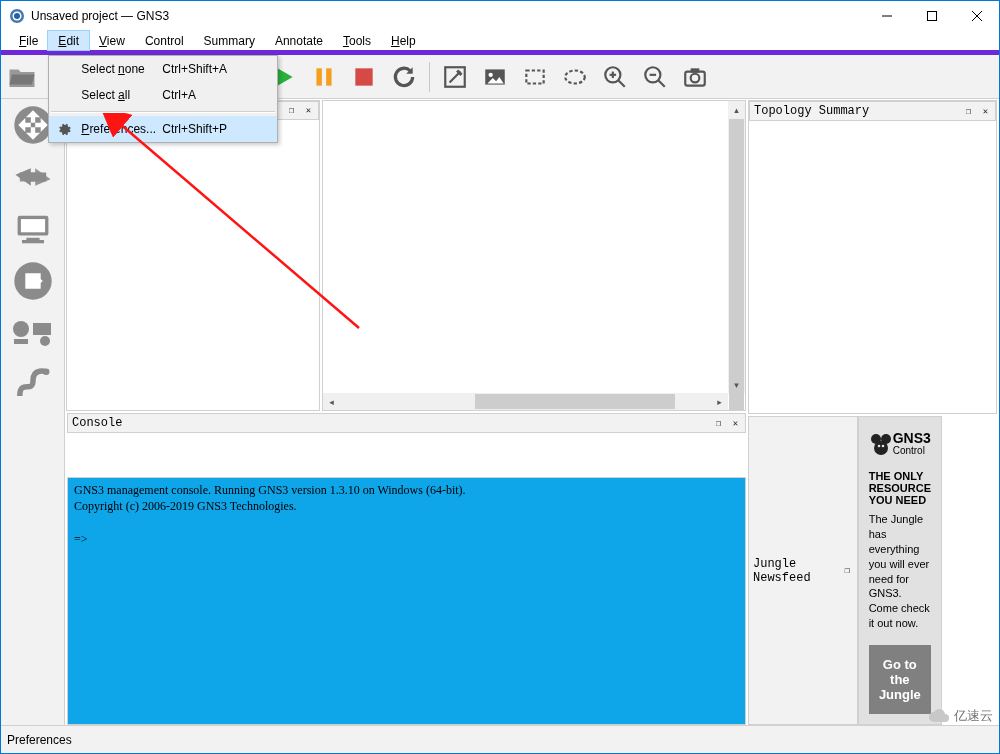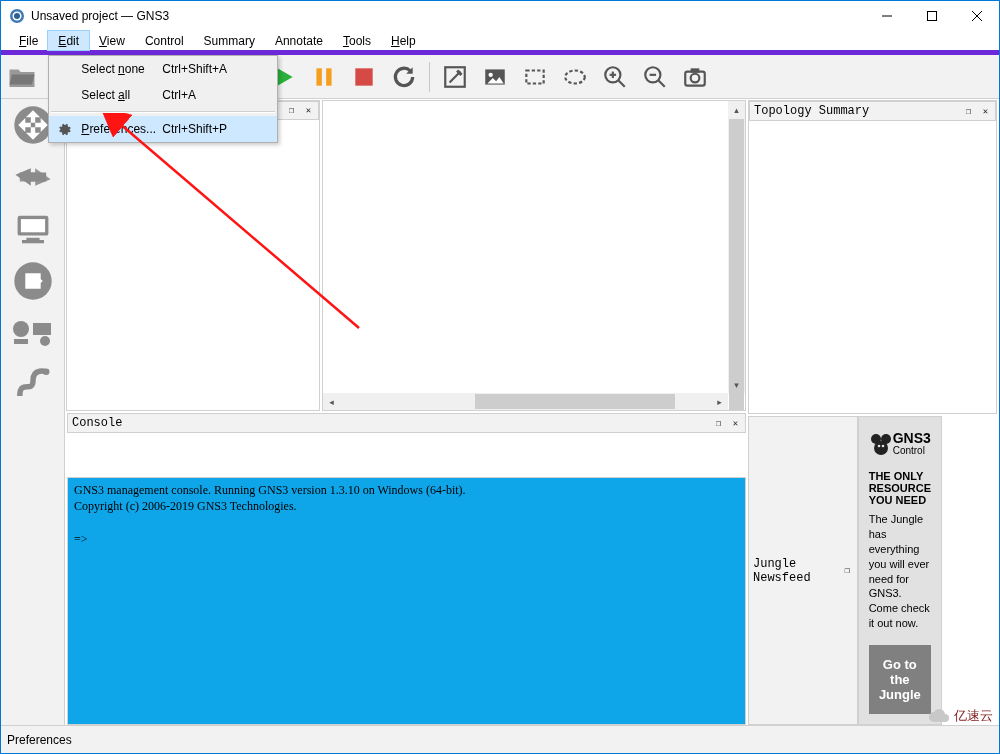--- a/index.html
+++ b/index.html
@@ -55,21 +55,21 @@
   .junglebox .logoname { font-weight:bold; font-size:14px; line-height:1; }
   .junglebox .logosub { font-size:10px; }
   .junglebox .headline { font-weight:bold; font-size:11px; margin-bottom:6px; }
   .junglebox .body { font-size:11px; line-height:1.35; margin-bottom:14px; }
   .junglebox .cta { background:#808080; color:#fff; text-align:center; padding:12px 6px; font-weight:bold; font-size:13px; }
   
   .statusbar { height:28px; background:#f2f2f2; border-top:1px solid #d0d0d0; display:flex; align-items:center; padding-left:6px; font-size:12px; }
   
   .arrow { position:absolute; left:98px; top:112px; pointer-events:none; z-index:200; }
   
-  .wm { position:absolute; right:6px; bottom:28px; display:flex; align-items:center; gap:4px; color:#7f1d1d; font-size:13px; z-index:250; }
+  .wm { position:absolute; right:6px; bottom:28px; display:flex; align-items:center; gap:4px; color:#737373; font-size:13px; z-index:250; }
 </style>
 </head>
 <body>
 
 <div class="window">
 
   <div class="titlebar">
     <span class="icon">
       <svg viewBox="0 0 16 16">
           <circle cx="8" cy="8" r="7" fill="#3e7ab8"></circle>

